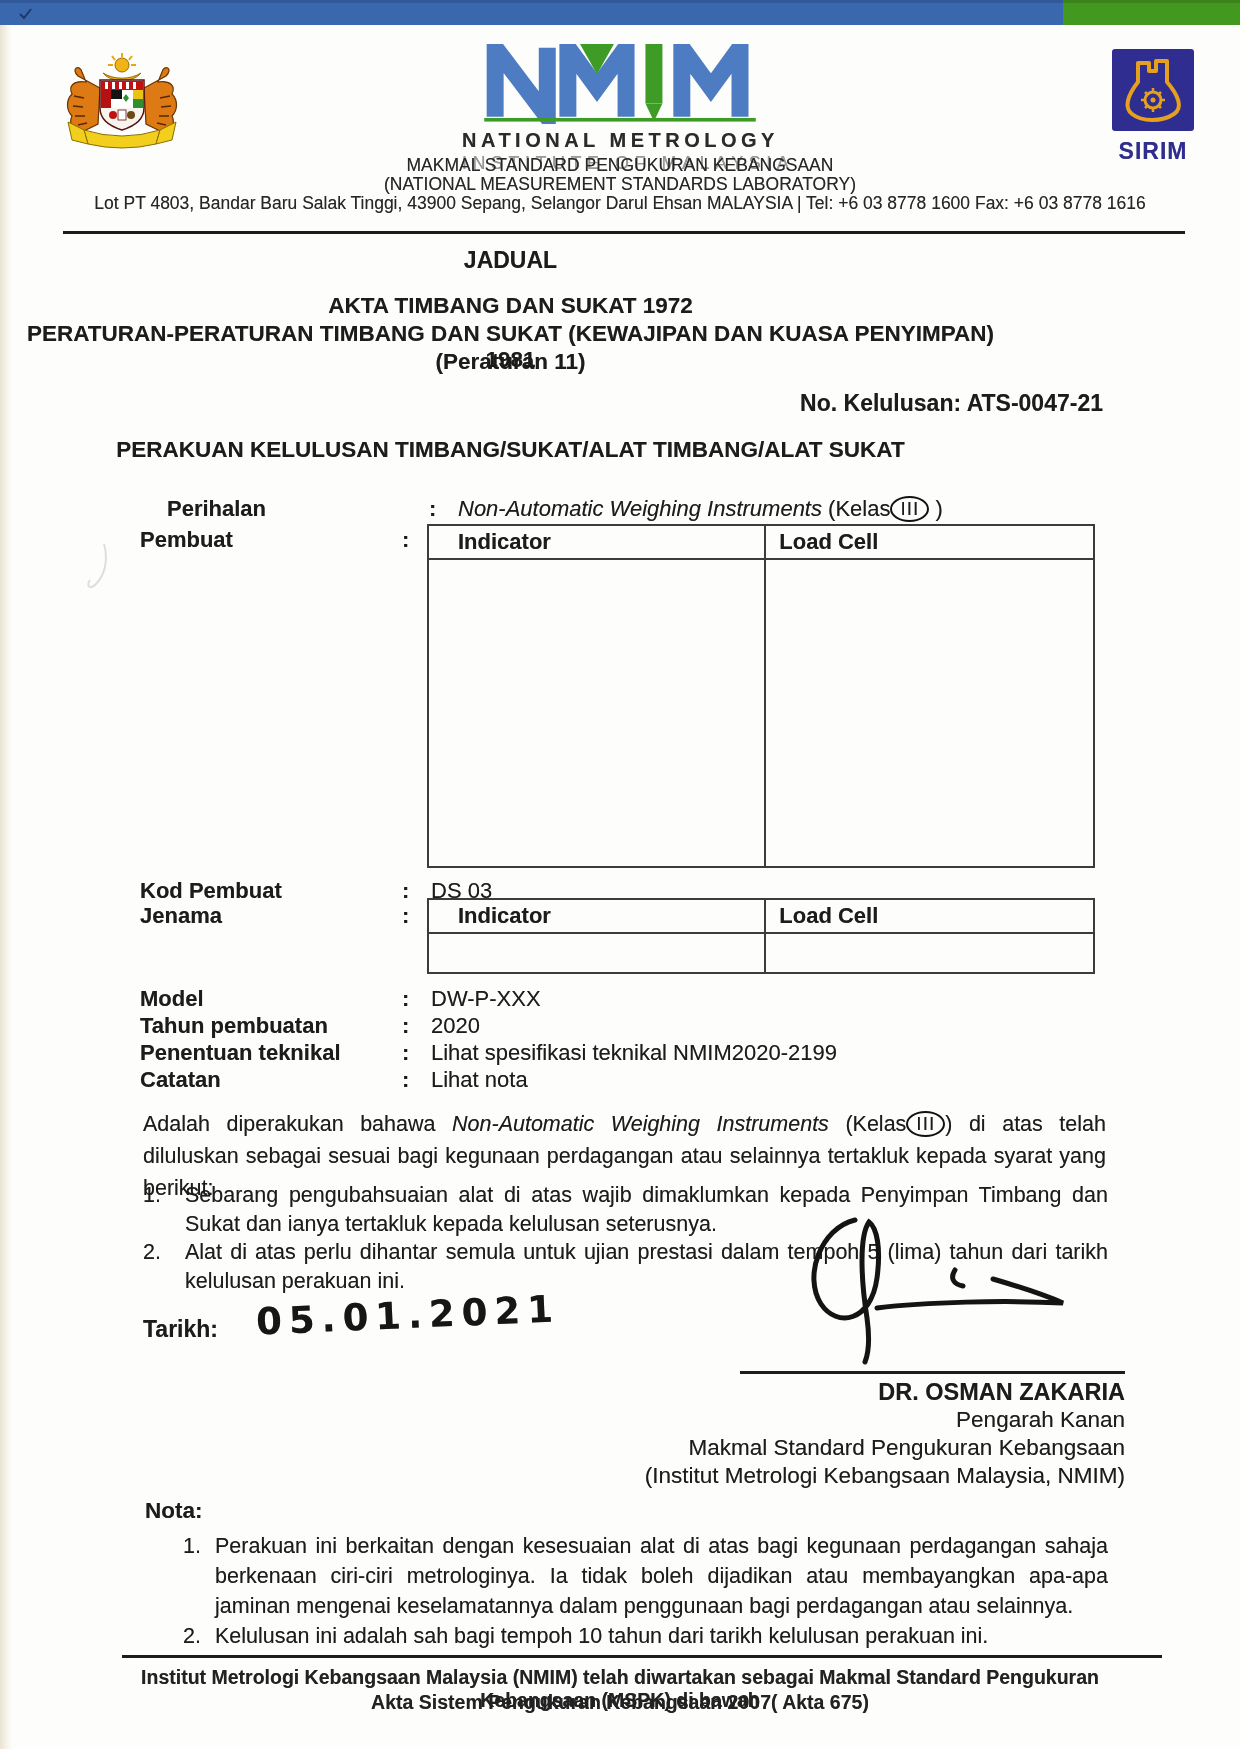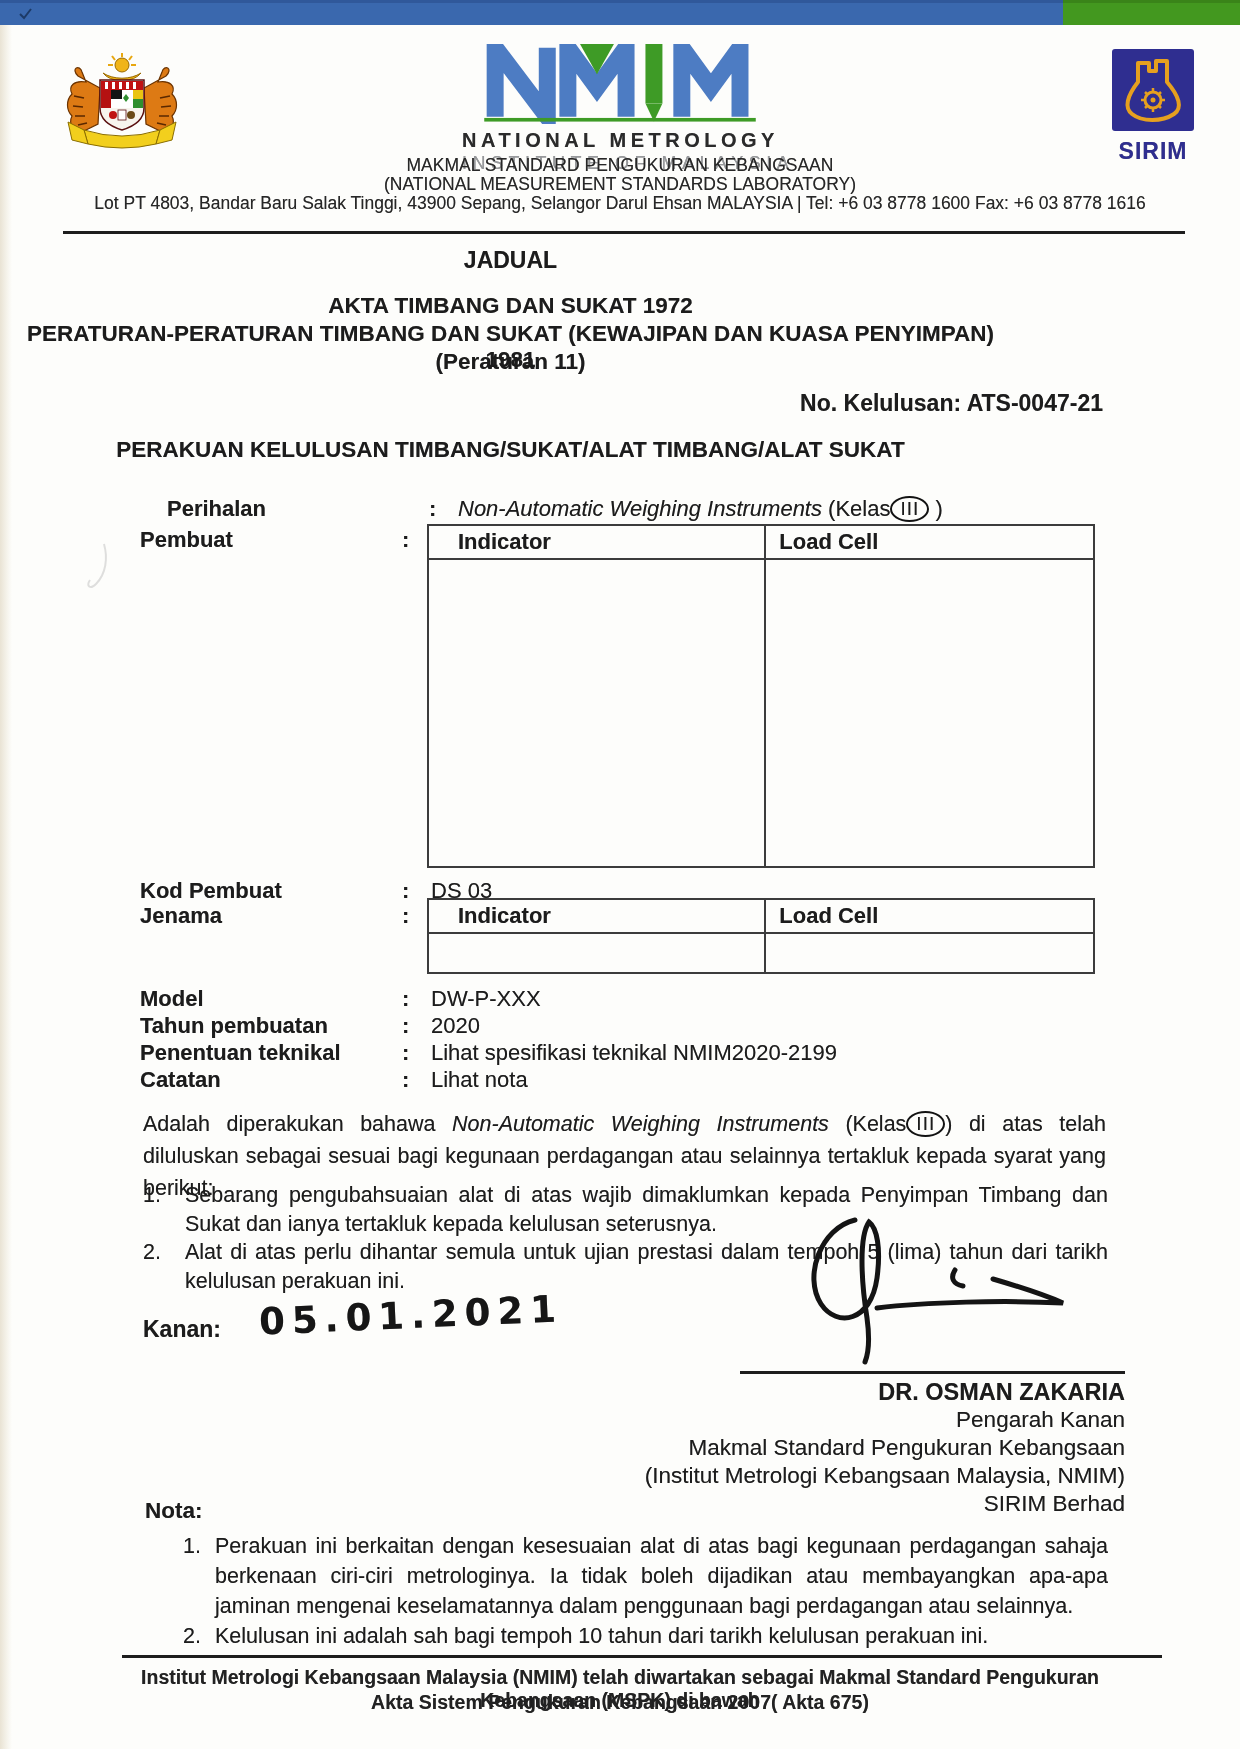--- a/index.html
+++ b/index.html
@@ -231,38 +231,37 @@
       <span class="num">1.</span>
       <span class="txt">Sebarang pengubahsuaian alat di atas wajib dimaklumkan kepada Penyimpan Timbang dan Sukat dan ianya tertakluk kepada kelulusan seterusnya.</span>
     </div>
     <div class="item">
       <span class="num">2.</span>
       <span class="txt">Alat di atas perlu dihantar semula untuk ujian prestasi dalam tempoh 5 (lima) tahun dari tarikh kelulusan perakuan ini.</span>
     </div>
   </div>
 
   <div class="tarikh">
-    <span>Kanan:</span><span class="hand">05.01.2021</span>
+    <span>Tarikh:</span><span class="hand">05.01.2021</span>
   </div>
 
   <svg class="sig" width="300" height="170" viewBox="0 0 300 170">
     <g stroke="#141414" stroke-width="5" fill="none" stroke-linecap="round">
       <path d="M 60 20 C 26 28 8 76 26 104 C 42 128 76 122 82 78 C 86 48 82 28 74 22 C 64 36 66 80 72 118 C 75 140 74 152 70 162"></path>
       <path d="M 82 108 C 130 102 210 100 268 103 C 252 96 222 86 198 79"></path>
       <path d="M 160 70 C 155 78 158 84 168 86"></path>
     </g>
   </svg>
   <div class="hrule" style="left:740px;top:1371px;width:385px;height:3px;"></div>
 
   <div class="sigblock">
     <div class="nm">DR. OSMAN ZAKARIA</div>
     <div>Pengarah Kanan</div>
     <div>Makmal Standard Pengukuran Kebangsaan</div>
     <div>(Institut Metrologi Kebangsaan Malaysia, NMIM)</div>
-    <div>SIRIM Berhad</div>
   </div>
 
   <div class="nota-lbl">Nota:</div>
   <div class="nlist">
     <div class="item">
       <span class="num">1.</span>
       <span class="txt">Perakuan ini berkaitan dengan kesesuaian alat di atas bagi kegunaan perdagangan sahaja berkenaan ciri-ciri metrologinya. Ia tidak boleh dijadikan atau membayangkan apa-apa jaminan mengenai keselamatannya dalam penggunaan bagi perdagangan atau selainnya.</span>
     </div>
     <div class="item">
       <span class="num">2.</span>

